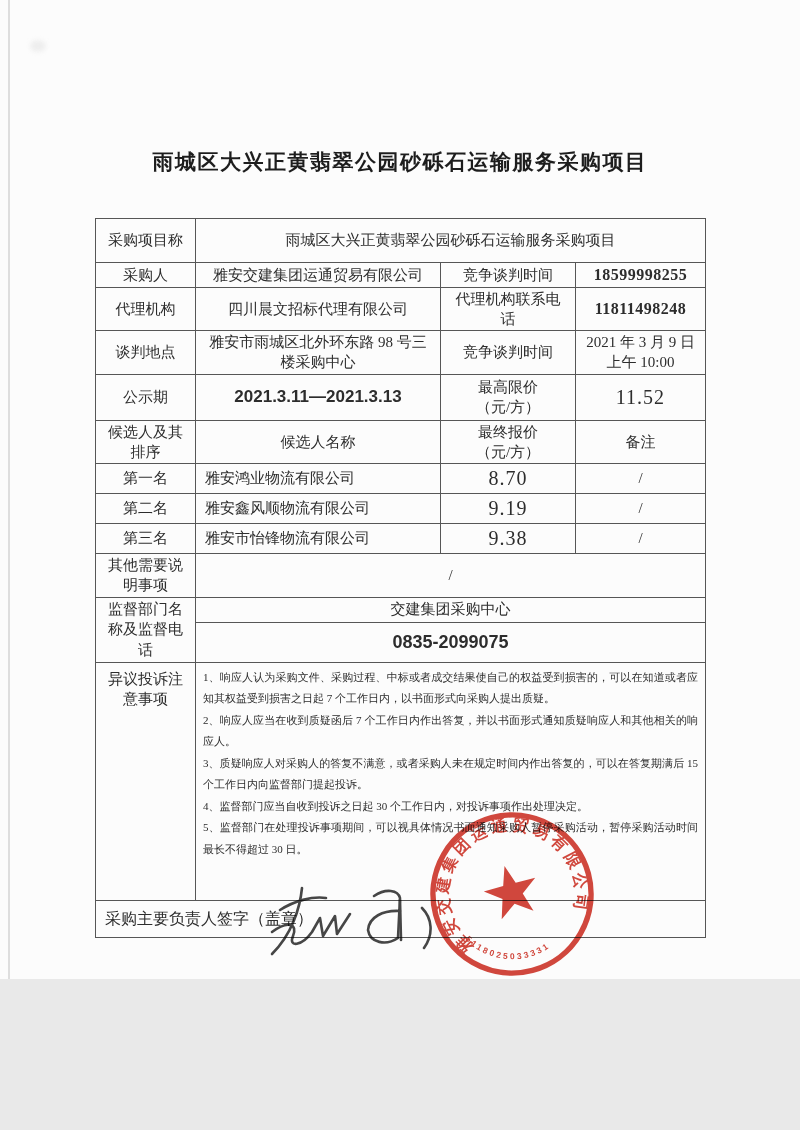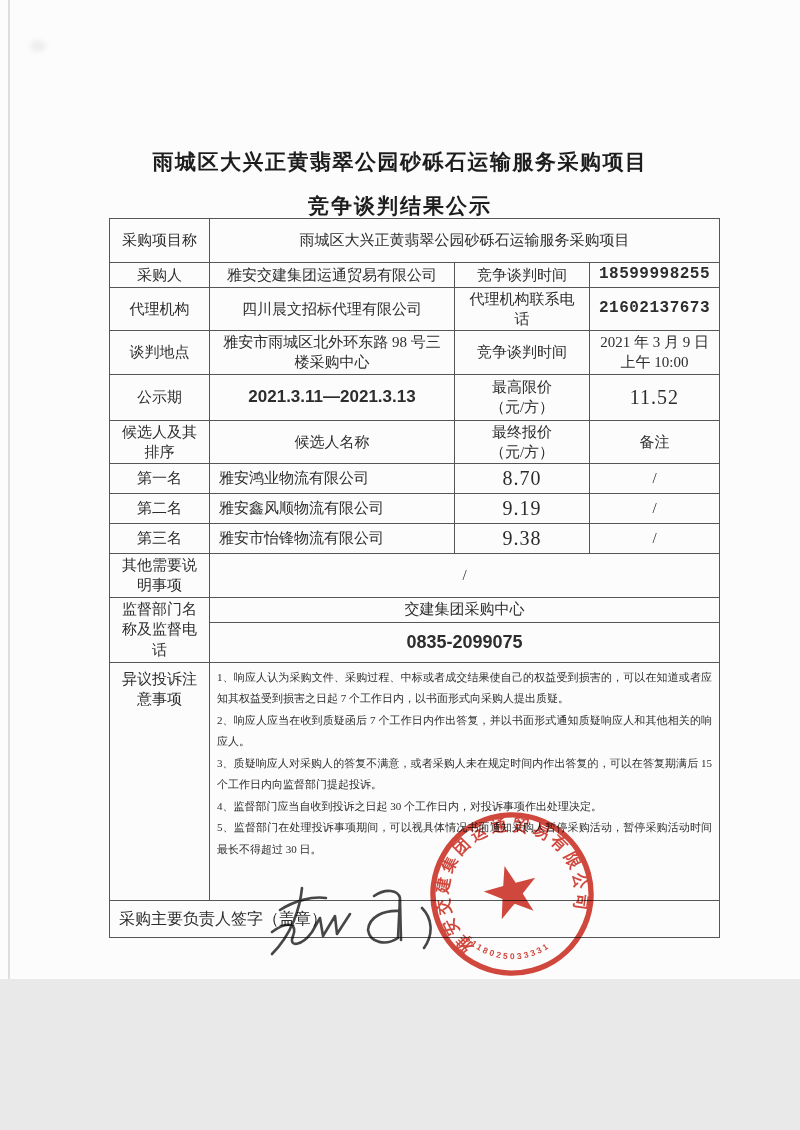--- a/index.html
+++ b/index.html
@@ -8,30 +8,30 @@
     background:#fcfcfc;overflow:hidden;
     font-family:"Liberation Serif","DejaVu Serif",serif;color:#2b2b2b;
   }
   .edge-line{position:absolute;left:8px;top:0;width:2px;height:100%;background:#dedede;}
   .smudge{position:absolute;left:30px;top:40px;width:16px;height:12px;background:#eeeeee;border-radius:50%;filter:blur(2px);}
   .title{position:absolute;top:148px;left:0;width:100%;margin:0;text-align:center;
     font-size:21px;font-weight:bold;letter-spacing:1.5px;color:#1d1d1d;}
   .subtitle{position:absolute;top:192px;left:0;width:100%;margin:0;text-align:center;
     font-size:21px;font-weight:bold;letter-spacing:2px;color:#1d1d1d;}
   table.main{
-    position:absolute;left:109px;top:218px;width:610px;
+    position:absolute;left:95px;top:218px;width:610px;
     border-collapse:collapse;table-layout:fixed;
     font-size:15px;color:#2d2d2d;
   }
   table.main td{border:1px solid #565656;vertical-align:middle;padding:1px 4px;line-height:1.35;}
   .lab{text-align:center;}
   .center{text-align:center;}
   .left{text-align:left;padding-left:9px !important;}
   .preline{white-space:pre-line;margin-top:13px;}
-  .num{font-family:Liberation Mono, monospace;font-weight:bold;font-size:16px;letter-spacing:.5px;}
+  .num{font-family:Liberation Serif, serif;font-weight:bold;font-size:16px;letter-spacing:.5px;}
   .num-lg{font-family:"Liberation Sans","DejaVu Sans",sans-serif;font-weight:bold;font-size:17px;}
   .serifnum{font-size:20px;letter-spacing:1px;}
   .r1{height:44px;} .r2{height:24px;} .r3{height:36px;} .r4{height:42px;}
   .r5{height:46px;} .r6{height:43px;} .r7{height:24px;} .r8{height:23px;}
   .r9{height:23px;} .r10{height:37px;} .r11a{height:25px;} .r11b{height:40px;}
   .r12{height:238px;} .r13{height:37px;}
   .complaint-cell{vertical-align:top !important;padding:4px 7px !important;}
   .cpar{margin:0;text-align:justify;line-height:21.5px;font-size:11px;}
   .sig-row{font-size:16px;}
   .signature{position:absolute;left:262px;top:880px;mix-blend-mode:multiply;}
@@ -39,21 +39,20 @@
   .seal-txt{font-family:"Liberation Sans","DejaVu Sans",sans-serif;font-weight:bold;}
 </style>
 </head>
 <body>
 
 <div class="sheet">
   <div class="edge-line"></div>
   <div class="smudge"></div>
 
   <h1 class="title">雨城区大兴正黄翡翠公园砂砾石运输服务采购项目</h1>
-  <h2 class="subtitle">竞争谈判结果公示</h2>
 
   <table class="main">
     <colgroup>
       <col style="width:100px">
         <col style="width:245px">
         <col style="width:135px">
         <col style="width:130px">
     </colgroup>
     <tbody>
       <tr class="r1">
@@ -64,21 +63,21 @@
         <td class="lab">采购人</td>
         <td class="center">雅安交建集团运通贸易有限公司</td>
         <td class="lab">竞争谈判时间</td>
         <td class="center num">18599998255</td>
       </tr>
       <tr class="r3">
         <td class="lab">代理机构</td>
         <td class="center">四川晨文招标代理有限公司</td>
         <td class="lab preline">代理机构联系电
 话</td>
-        <td class="center num">21602137673</td>
+        <td class="center num">11811498248</td>
       </tr>
       <tr class="r4">
         <td class="lab">谈判地点</td>
         <td class="center preline">雅安市雨城区北外环东路 98 号三
 楼采购中心</td>
         <td class="lab">竞争谈判时间</td>
         <td class="center preline">2021 年 3 月 9 日
 上午 10:00</td>
       </tr>
       <tr class="r5">

